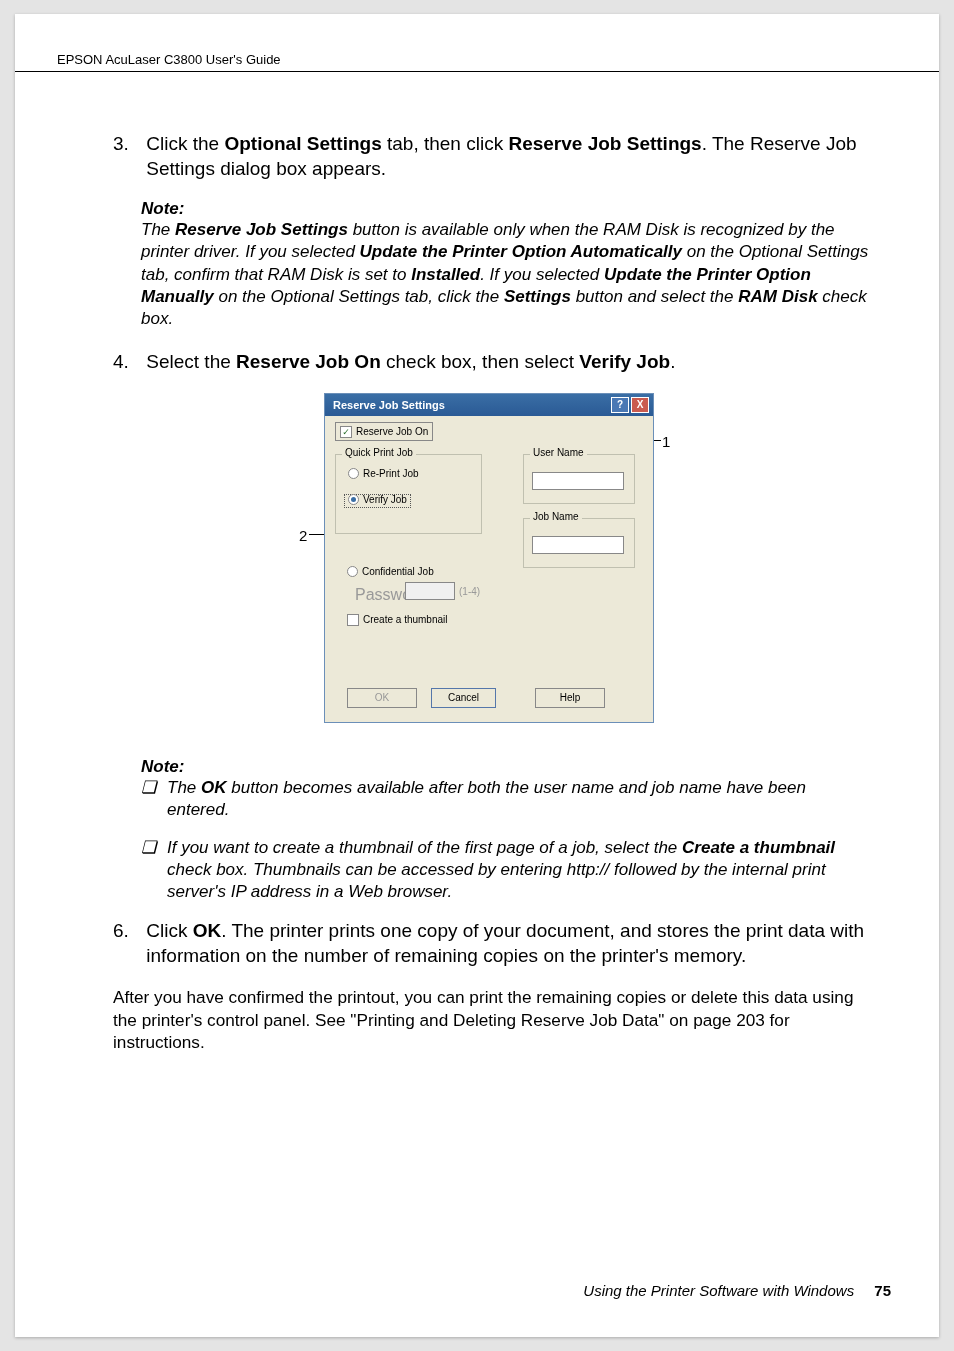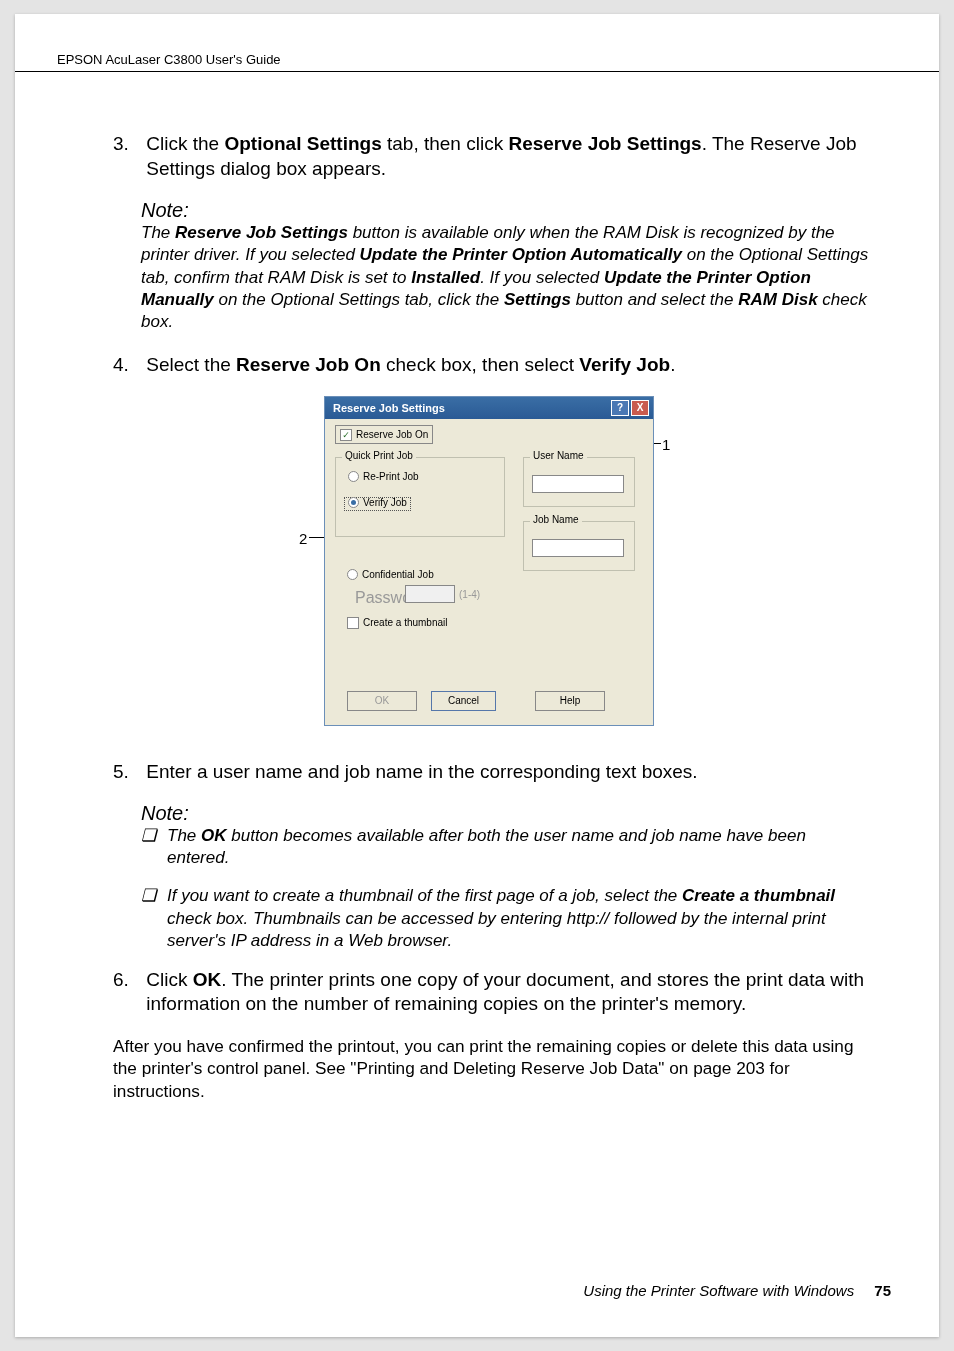--- a/index.html
+++ b/index.html
@@ -29,21 +29,21 @@
     font-size: 13px;
   }
   .content {
     position: absolute;
     left: 98px; top: 118px;
     width: 758px;
   }
   .step { font-size: 19px; line-height: 1.3; margin-bottom: 18px; }
   .step .num { display: inline-block; width: 28px; vertical-align: top; }
   .step .txt { display: inline-block; width: 720px; vertical-align: top; }
-  .note-head { font-size: 20px; font-weight: normal; font-style: italic; margin-top: 4px; }
+  .note-head { font-size: 17px; font-weight: bold; font-style: italic; margin-top: 4px; }
   .note-body { font-size: 17px; font-style: italic; line-height: 1.3; margin-bottom: 20px; }
   .note-body b { font-weight: bold; }
   .bullet-row { display: flex; font-size: 17px; font-style: italic; line-height: 1.3; margin-bottom: 16px; }
   .bullet-row .bul { width: 26px; flex-shrink: 0; }
   .bullet-row .btxt { flex: 1; }
   .para { font-size: 17.2px; line-height: 1.3; margin-top: 18px; }
 
   
   .figwrap { position: relative; width: 758px; height: 340px; margin-bottom: 24px; }
   .callout-1 { position: absolute; left: 549px; top: 40px; font-size: 15px; }
@@ -183,21 +183,21 @@
         </div>
         <div class="dlgbody">
 
           <div style="position:absolute; left:10px; top:6px; border:1px solid #888; padding:2px 4px;">
             <span class="chk">
               <span class="chkbox">✓</span>
               <span><span>Reserve Job On</span></span>
             </span>
           </div>
 
-          <div class="grp" style="left:10px; top:38px; width:170px; height:80px;">
+          <div class="grp" style="left:10px; top:38px; width:147px; height:80px;">
             <div class="legend">Quick Print Job</div>
             <div style="position:absolute; left:12px; top:14px;" class="rad">
               <span class="radio"></span>
               <span>Re-Print Job</span>
             </div>
             <div style="position:absolute; left:8px; top:40px;">
               <span class="focusbox">
                 <span class="rad">
                   <span class="radio sel"></span>
                   <span>Verify Job</span>
@@ -230,24 +230,20 @@
           </div>
 
           <div class="btn" style="position:absolute; left:22px; bottom:14px; width:70px; color:#999;">OK</div>
           <div class="btn default" style="position:absolute; left:106px; bottom:14px; width:65px;">Cancel</div>
           <div class="btn" style="position:absolute; left:210px; bottom:14px; width:70px;">Help</div>
 
         </div>
       </div>
     </div>
 
-    <div class="step">
-      <span class="num">5.</span>
-      <span class="txt">Enter a user name and job name in the corresponding text boxes.</span>
-    </div>
 
     <div style="margin-left:28px;">
       <div class="note-head">Note:</div>
       <div class="bullet-row">
         <span class="bul">❏</span>
         <span class="btxt">
           <span>The </span><b>OK</b><span> button becomes available after both the user name and job name have been entered.</span>
         </span>
       </div>
       <div class="bullet-row">

